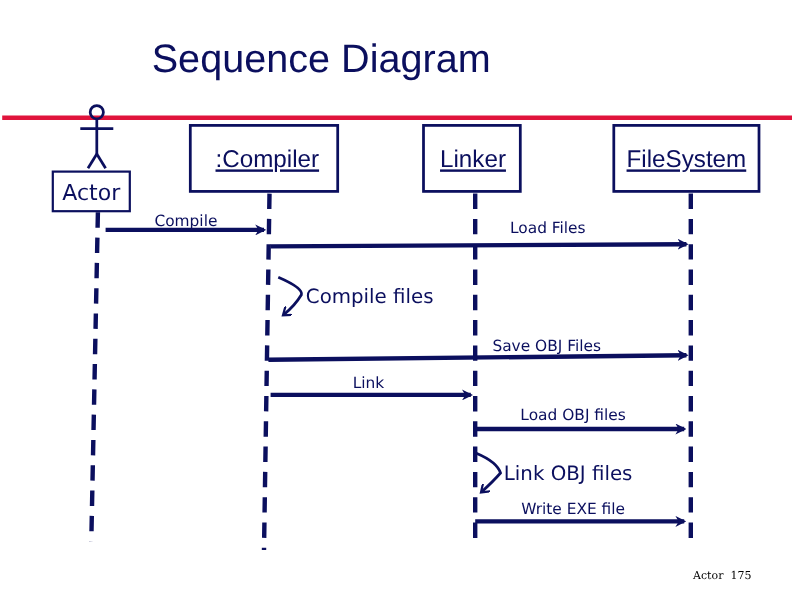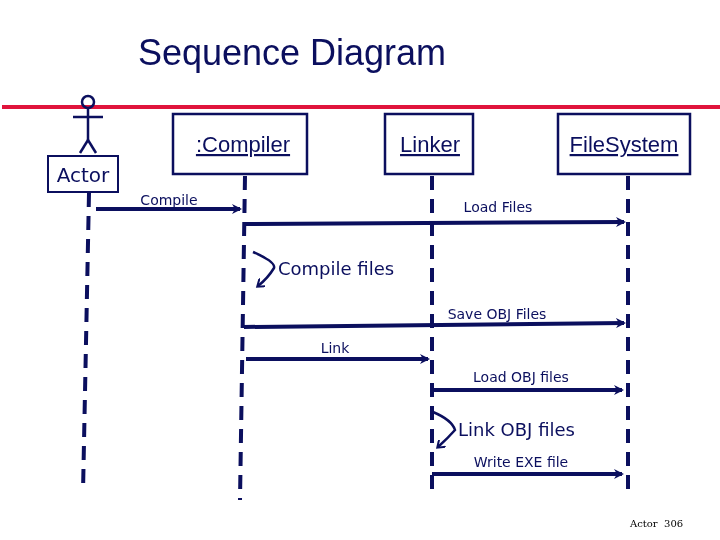--- a/index.html
+++ b/index.html
@@ -78,14 +78,14 @@
   <text class="lbl" x="498" y="212" text-anchor="middle" font-size="14">Load Files</text>
   <text class="lbl" x="278" y="275" font-size="18">Compile files</text>
   <text class="lbl" x="497" y="319" text-anchor="middle" font-size="14">Save OBJ Files</text>
   <text class="lbl" x="335" y="353" text-anchor="middle" font-size="14">Link</text>
   <text class="lbl" x="521" y="382" text-anchor="middle" font-size="14">Load OBJ files</text>
   <text class="lbl" x="458" y="436" font-size="18">Link OBJ files</text>
   <text class="lbl" x="521" y="467" text-anchor="middle" font-size="14">Write EXE file</text>
 </svg>
 
 <div class="slide">
-  <span>Actor</span>&nbsp;&nbsp;<span>306</span>
+  <span>Actor</span>&nbsp;&nbsp;<span>175</span>
 </div>
 
 </body></html>

